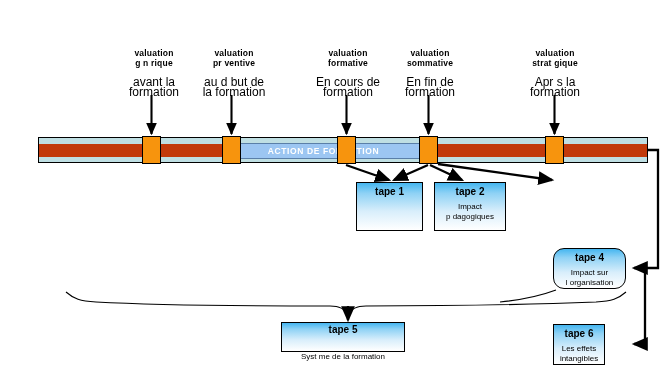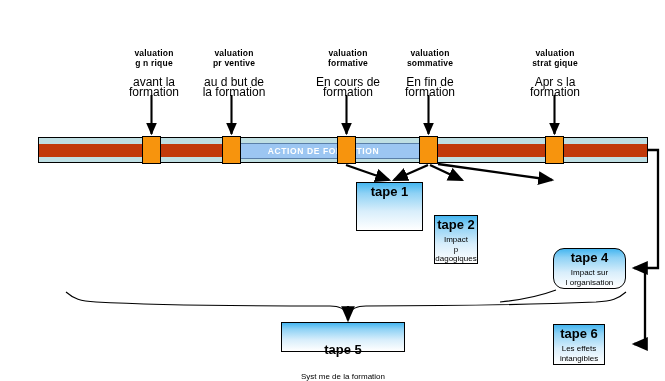--- a/index.html
+++ b/index.html
@@ -18,23 +18,23 @@
   .tl-core{position:absolute;background:#c23a0b;}
   .tl-action{position:absolute;background:#9cc6f2;border-top:1px solid #5a7fa8;border-bottom:1px solid #5a7fa8;
              color:#ffffff;font-size:8.5px;font-weight:bold;letter-spacing:.6px;
              display:flex;align-items:center;justify-content:center;}
   .marker{position:absolute;background:#f7940d;border:1px solid #000;box-sizing:border-box;}
 
   
   .step{position:absolute;border:1px solid #000;box-sizing:border-box;
         background:linear-gradient(to bottom,#45b6f0 0%,#8fd2f5 22%,#d8eefb 60%,#ffffff 100%);
         text-align:center;padding-top:4px;}
-  .step .sttl{font-size:13px;font-weight:bold;line-height:10px;white-space:pre;}
+  .step .sttl{font-size:10px;font-weight:bold;line-height:10px;white-space:pre;}
   .step .sbody{font-size:8px;font-weight:normal;line-height:9.5px;margin-top:5px;white-space:pre-line;}
-  .step.wide{padding-top:22px;}
+  .step.wide{padding-top:2px;}
   .step.wide .sbody{margin-top:17px;}
 </style>
 </head>
 <body>
 
 <div id="stage">
 
   <div class="marker-label" style="left:112px;top:48px;width:84px;">
     <div class="ttl">valuation
 g n rique</div>
@@ -78,21 +78,21 @@
   <div class="marker" style="left:142px;top:136px;width:19px;height:28px;"></div>
   <div class="marker" style="left:222px;top:136px;width:19px;height:28px;"></div>
   <div class="marker" style="left:337px;top:136px;width:19px;height:28px;"></div>
   <div class="marker" style="left:419px;top:136px;width:19px;height:28px;"></div>
   <div class="marker" style="left:545px;top:136px;width:19px;height:28px;"></div>
 
   <div class="step" style="left:356px;top:182px;width:67px;height:49px;">
     <div class="sttl">tape 1</div>
   </div>
 
-  <div class="step" style="left:434px;top:182px;width:44px;height:49px;margin-top:33px;">
+  <div class="step" style="left:434px;top:182px;width:72px;height:49px;">
     <div class="sttl">tape 2</div>
     <div class="sbody">Impact
 p dagogiques</div>
   </div>
 
 
   <div class="step" style="left:553px;top:248px;width:73px;height:41px;border-radius:11px;">
     <div class="sttl">tape 4</div>
     <div class="sbody">Impact sur
 l organisation</div>

